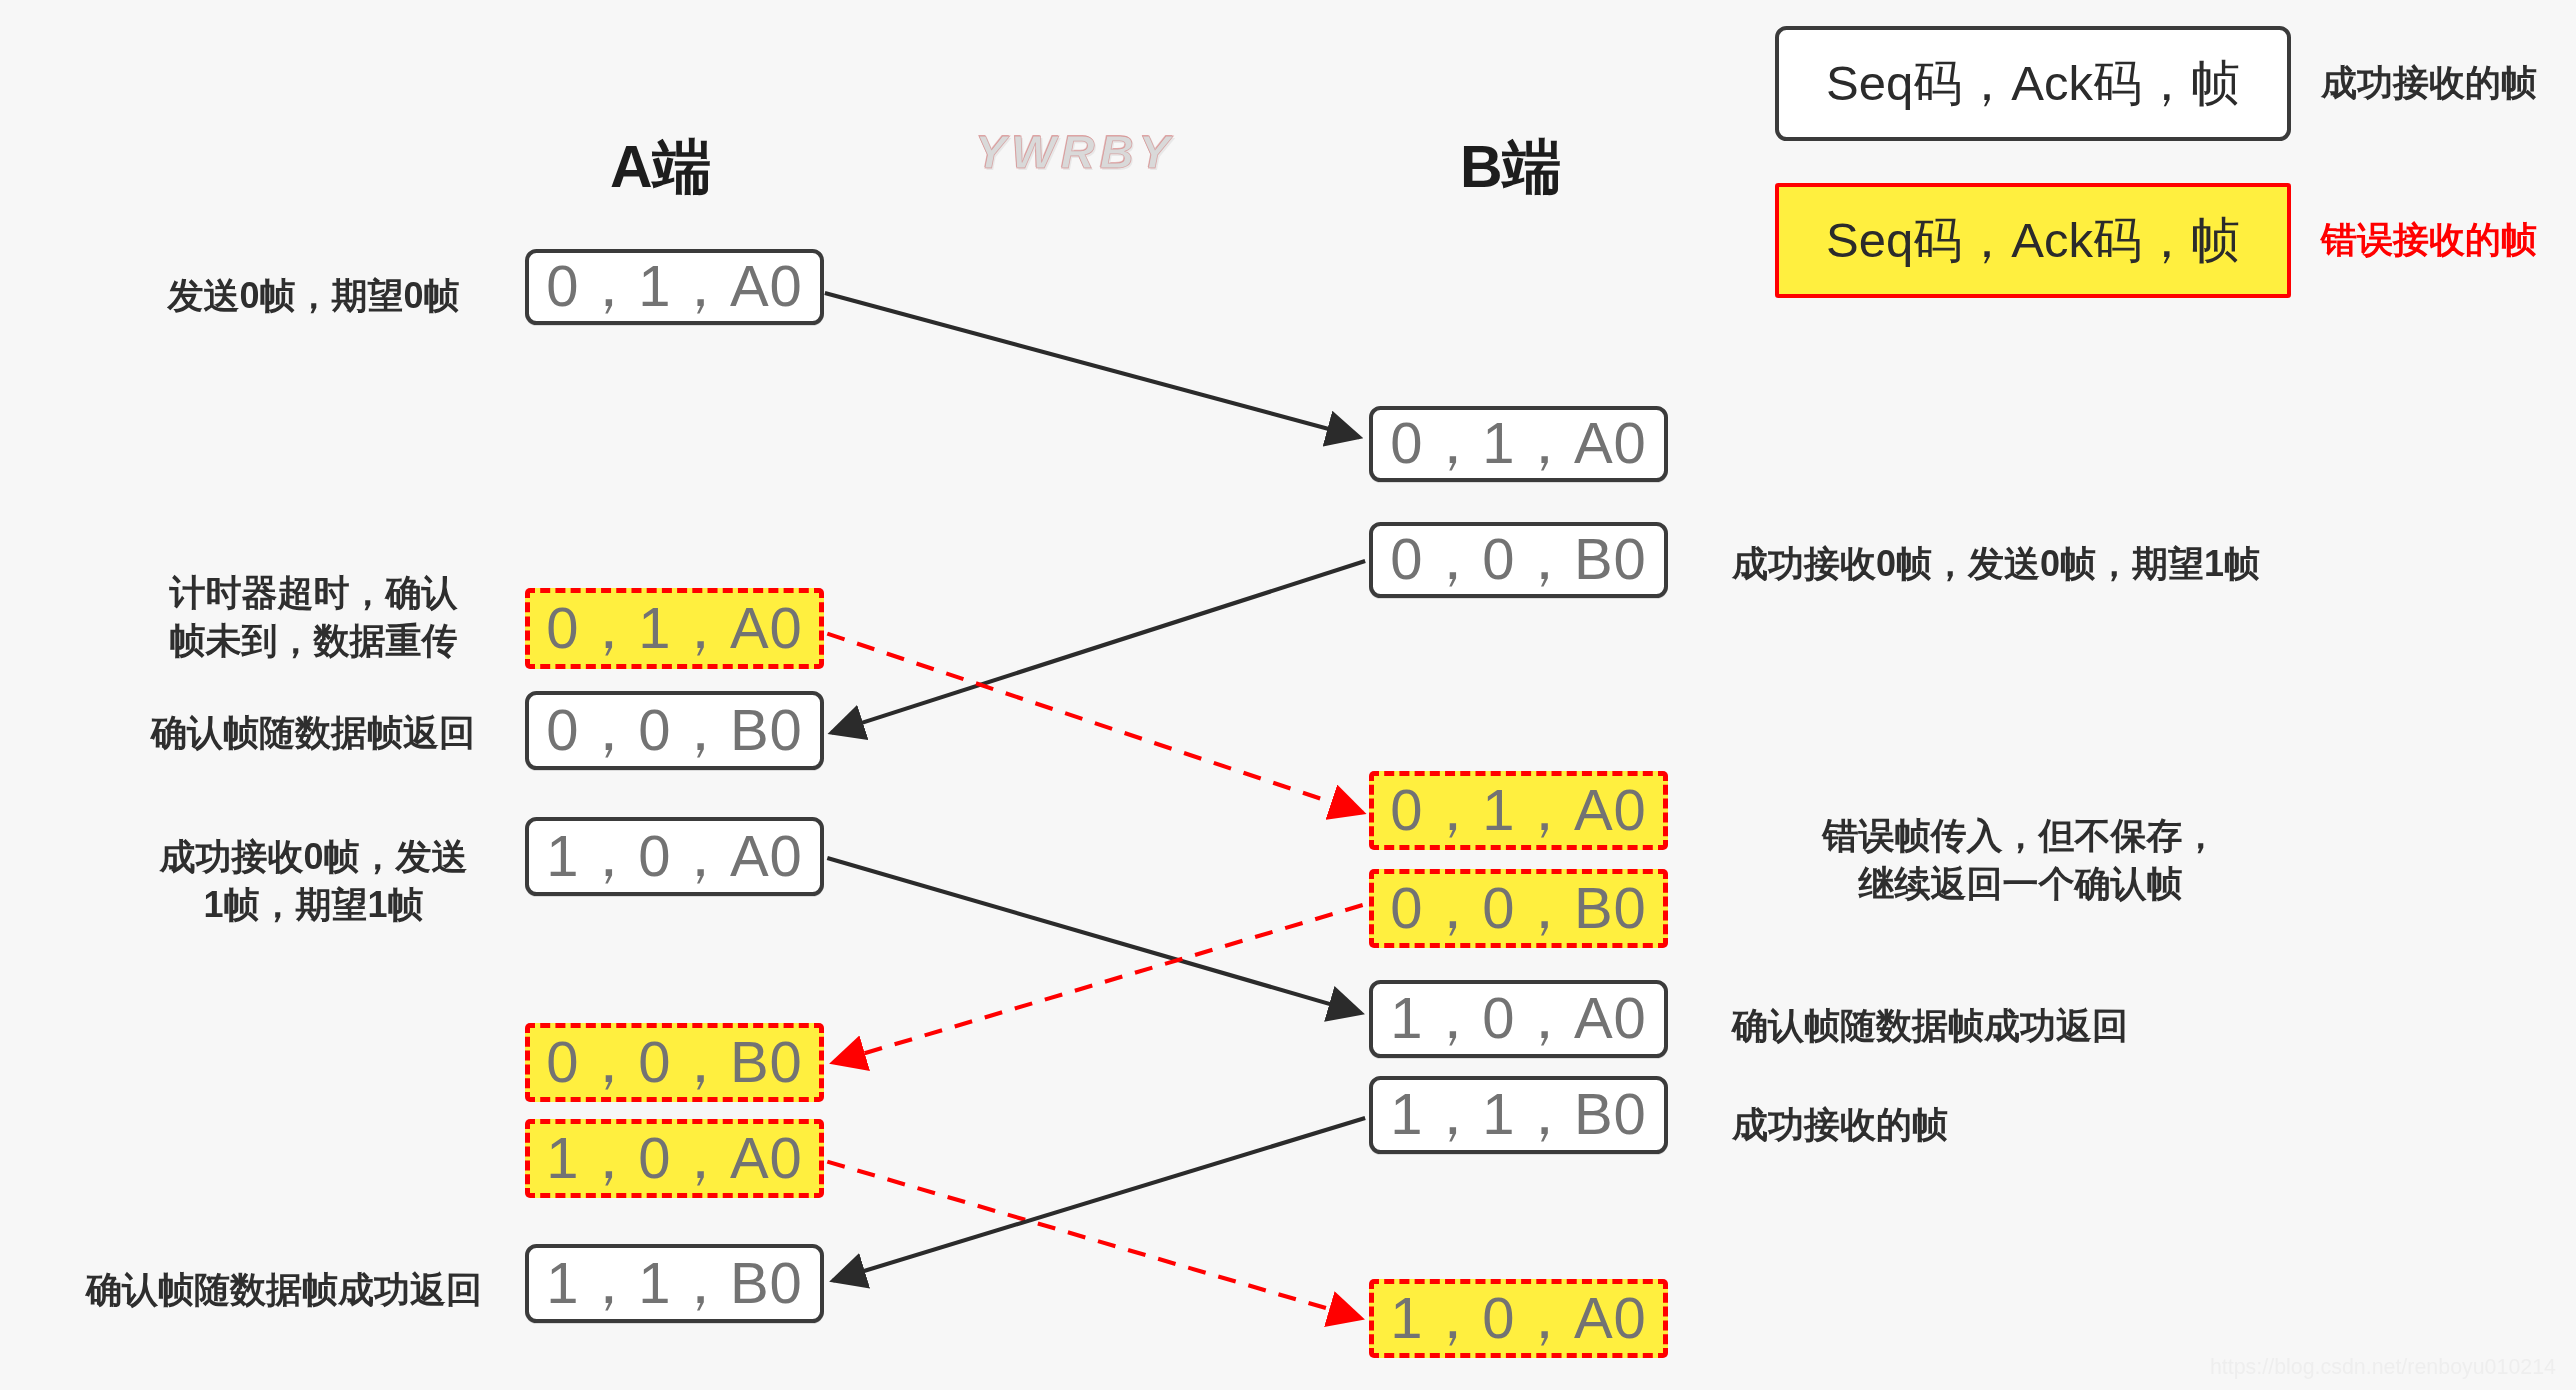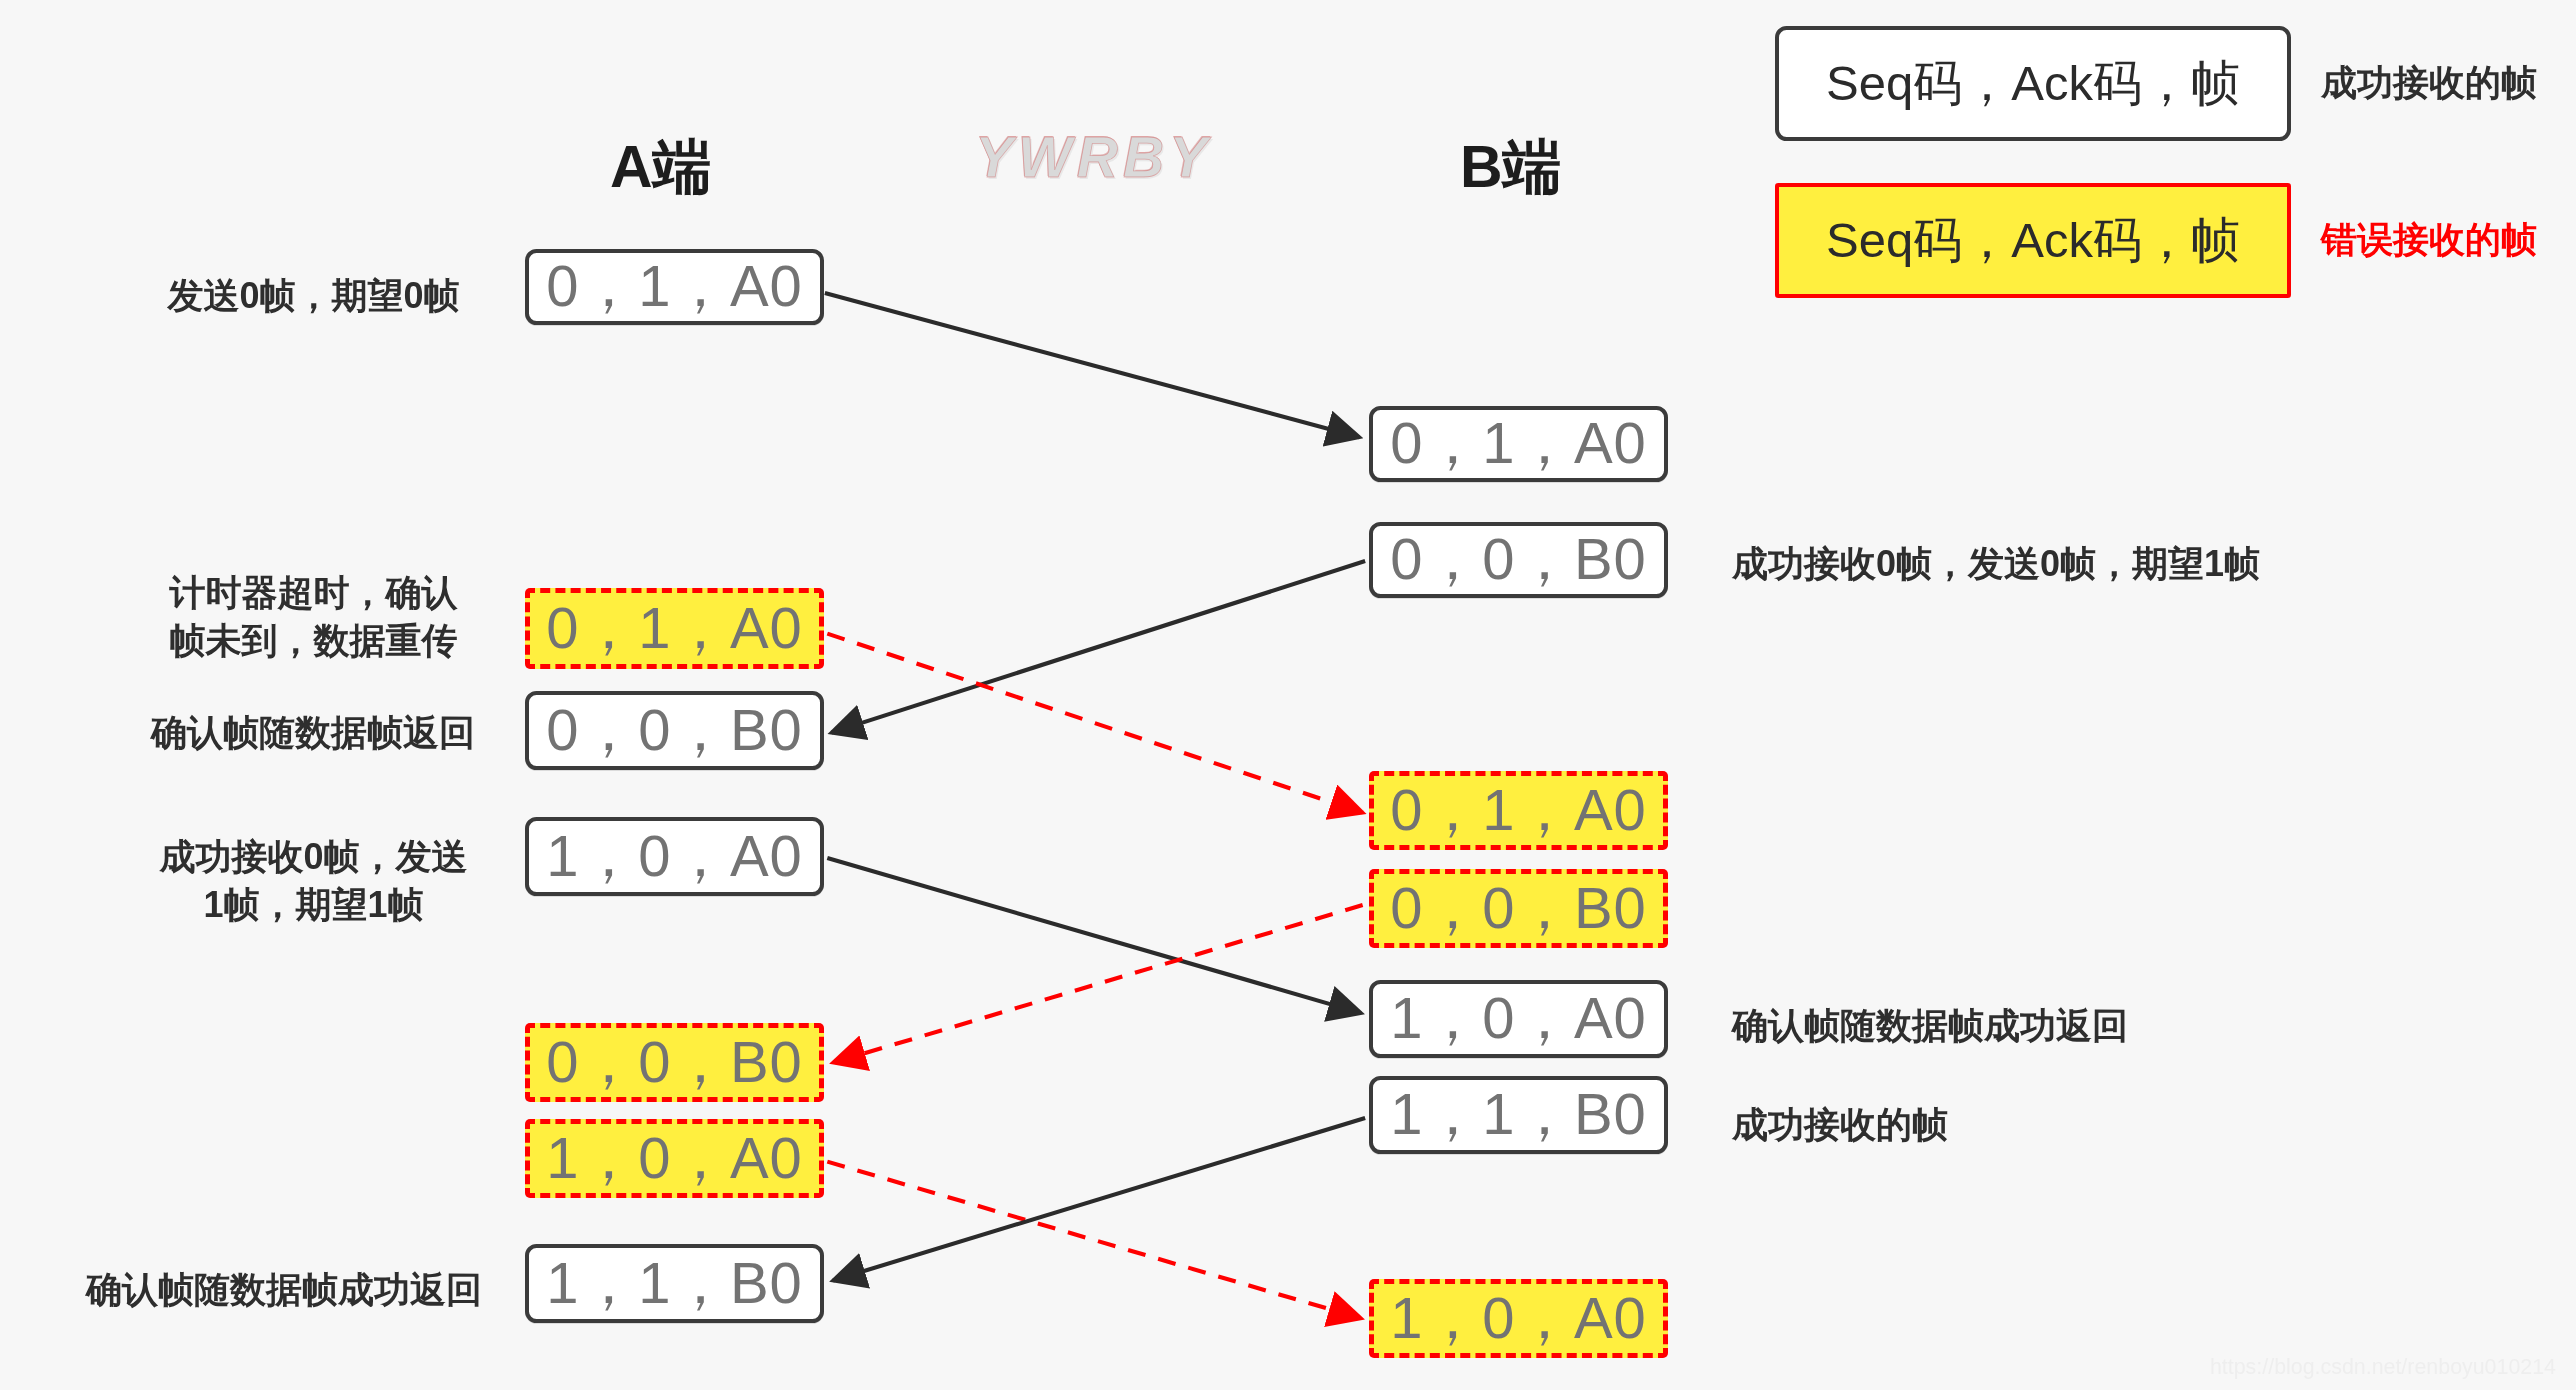--- a/index.html
+++ b/index.html
@@ -73,21 +73,21 @@
     font-size: 59px;
     color: #1d1d1d;
     z-index: 2;
   }
 
   
   #watermark {
     position: absolute;
     left: 975px;
     top: 124px;
-    font-size: 57px;
+    font-size: 47px;
     font-weight: bold;
     font-style: italic;
     letter-spacing: 5px;
     color: #d9d9d9;
     text-shadow: 1.6px 1.6px 0 #e8e8e8, -0.8px -0.8px 0 #e3bcbc;
     -webkit-text-stroke: 0.8px rgba(200,60,60,.35);
     z-index: 0;
     user-select: none;
     text-align: right;
   }
@@ -183,20 +183,22 @@
   <div class="caption left" style="left:107px; top:709px; width:412px;">确认帧随数据帧返回</div>
 
   <div class="caption left" style="left:124px; top:833px; width:379px;">成功接收0帧，发送
 1帧，期望1帧</div>
 
 
   <div class="caption left" style="left:49px; top:1266px; width:470px;">确认帧随数据帧成功返回</div>
 
   <div class="caption right" style="left:1732px; top:540px; width:676px; text-align:left;">成功接收0帧，发送0帧，期望1帧</div>
 
+  <div class="caption right" style="left:1732px; top:812px; width:577px; text-align:center;">错误帧传入，但不保存，
+继续返回一个确认帧</div>
 
   <div class="caption right" style="left:1732px; top:1002px; width:627px; text-align:left;">确认帧随数据帧成功返回</div>
 
   <div class="caption right" style="left:1732px; top:1101px; width:577px; text-align:left;">成功接收的帧</div>
 
   <div class="fbox ok" style="left:525px; top:249px;  width:299px; height:76px;">0，1，A0</div>
 
   <div class="fbox err" style="left:525px; top:588px;  width:299px; height:81px;">0，1，A0</div>
 
   <div class="fbox ok" style="left:525px; top:691px;  width:299px; height:79px;">0，0，B0</div>

